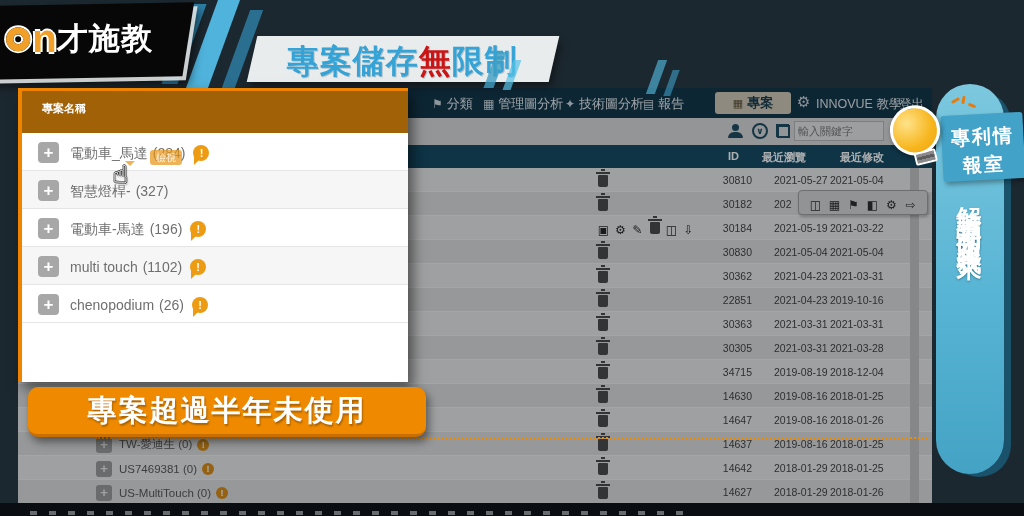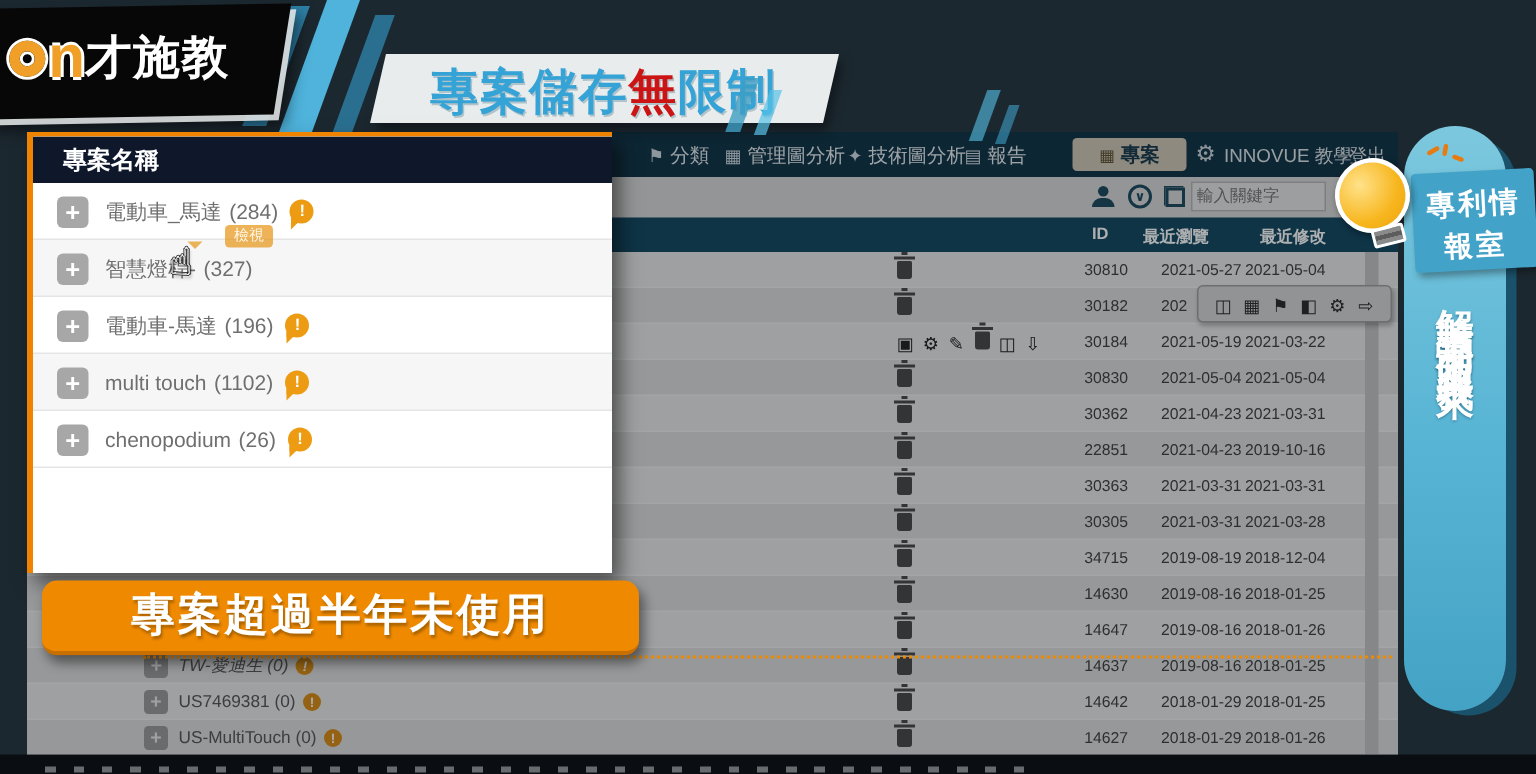--- a/index.html
+++ b/index.html
@@ -59,21 +59,21 @@
 
   .popup{position:absolute;left:780px;top:102px;width:130px;height:25px;background:#d6d6d6;border:1px solid #9f9f9f;
          border-radius:4px;box-shadow:1px 2px 3px rgba(0,0,0,.25);text-align:center;padding-top:4px;}
   .popup .ai{display:inline-block;width:19px;font-size:12px;color:#2a2a2a;}
 
   .dim{position:absolute;left:0;top:0;width:100%;height:100%;background:rgba(8,12,16,.33);z-index:5;}
 
   
   .panel{position:absolute;left:18px;top:88px;width:390px;height:294px;background:#fff;z-index:7;
          border-left:4px solid #f08300;border-top:3px solid #f08300;box-shadow:5px 7px 12px rgba(0,0,0,.5);overflow:hidden;}
-  .panel-head{height:31px;background:#0f172a;color:#fff;font-size:16px;font-weight:bold;line-height:34px;padding-left:20px;}
+  .panel-head{height:42px;background:#a16207;color:#fff;font-size:11px;font-weight:bold;line-height:34px;padding-left:20px;}
   .p-row{position:relative;height:38px;line-height:38px;padding-left:16px;border-bottom:1px solid #e5e5e5;background:#fff;white-space:nowrap;}
   .p-row:nth-child(even){background:#f6f6f6;}
   .plus{display:inline-block;width:21px;height:21px;background:#a7a7a7;border-radius:4px;color:#fff;
         font-size:17px;font-weight:bold;line-height:21px;text-align:center;vertical-align:middle;margin-right:11px;}
   .p-name{font-size:14px;color:#6f6f6f;vertical-align:middle;}
   .p-count{font-size:14px;color:#6f6f6f;vertical-align:middle;margin-left:5px;}
   .p-row.active .p-name{color:#e8920a;}
   .badge{position:relative;display:inline-block;width:16px;height:16px;margin-left:8px;background:#ec9b12;border-radius:50%;
          color:#fff;font-size:11px;font-weight:bold;line-height:16px;text-align:center;vertical-align:middle;}
   .badge::after{content:'';position:absolute;left:1px;bottom:-4px;border:4px solid transparent;border-top-color:#ec9b12;border-left-color:#ec9b12;}
@@ -249,21 +249,21 @@
   </div>
         <div class="t-row">
 
     <span class="trash-cell"><span class="trash"></span></span>
     <span class="cell id-cell">14647</span>
     <span class="cell viewed-cell">2019-08-16</span>
     <span class="cell modified-cell">2018-01-26</span>
 
   </div>
         <div class="t-row">
-    <span class="name-cell" style="display: inline; font-style: italic;">
+    <span class="name-cell" style="display: inline;">
       <span class="mini-plus">+</span><span class="mini-name">TW-愛迪生 (0)</span><span class="mini-badge">!</span>
     </span>
     <span class="trash-cell"><span class="trash"></span></span>
     <span class="cell id-cell">14637</span>
     <span class="cell viewed-cell">2019-08-16</span>
     <span class="cell modified-cell">2018-01-25</span>
 
   </div>
         <div class="t-row">
     <span class="name-cell" style="display: inline;">

